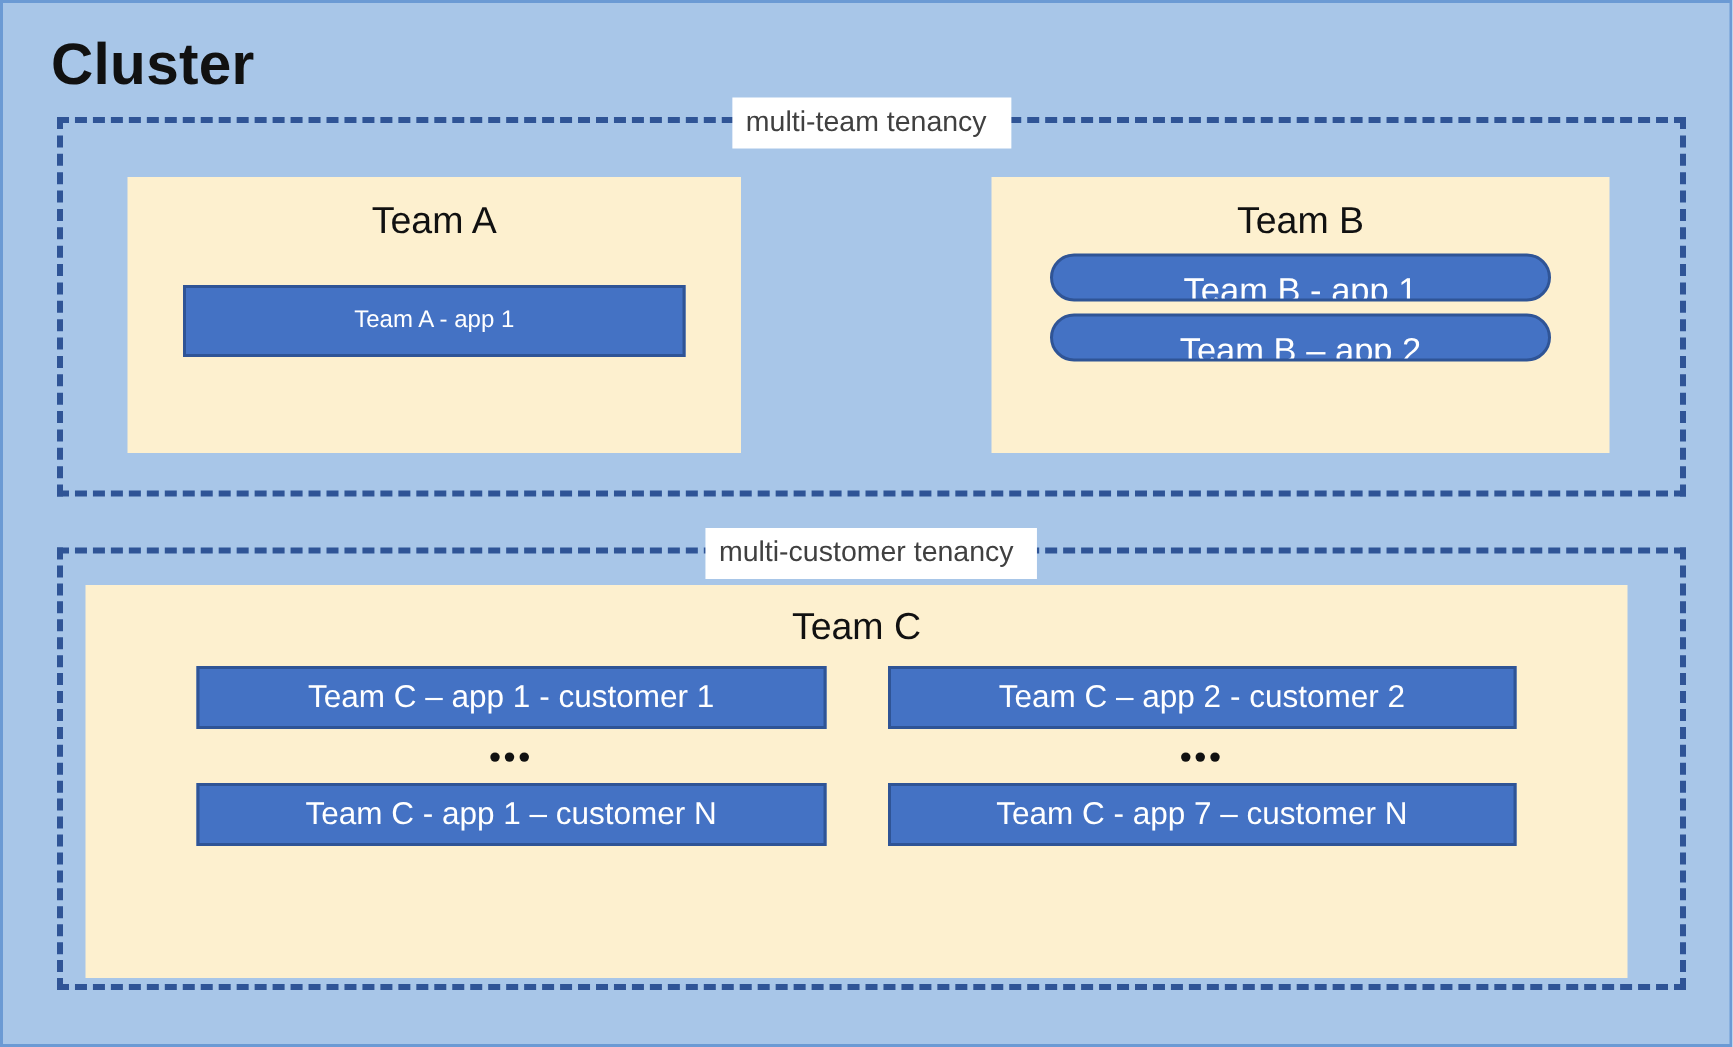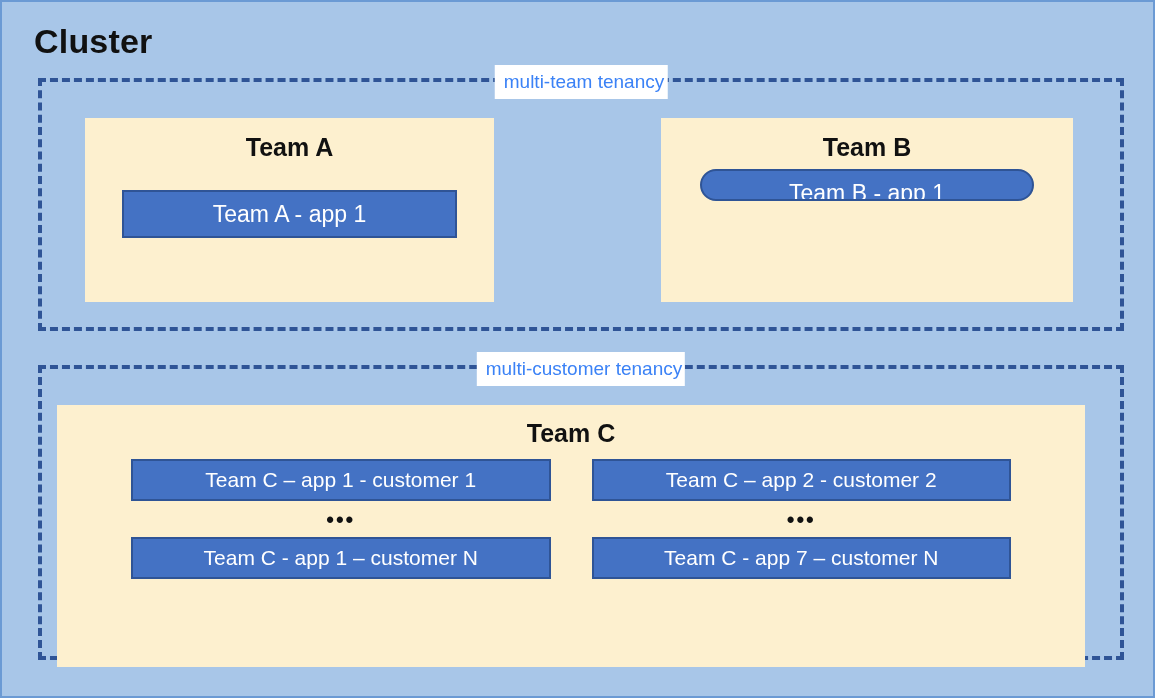--- a/index.html
+++ b/index.html
@@ -19,21 +19,21 @@
     background: #a8c6e8;
     border: 2px solid #6b9ad4;
     overflow: hidden;
   }
 
   
   .cluster-title {
     position: absolute;
     left: 32px;
     top: 20px;
-    font-size: 34px;
+    font-size: 39px;
     font-weight: bold;
     color: #111111;
     letter-spacing: 0.2px;
     white-space: nowrap;
   }
 
   
   .tenancy {
     position: absolute;
     box-sizing: border-box;
@@ -51,24 +51,24 @@
     width: 1086px;
     height: 295px;
   }
 
   .tenancy-label {
     position: absolute;
     top: -17px;
     left: 50%;
     transform: translateX(-50%);
     background: #ffffff;
-    color: #3b82f6;
+    color: #404040;
     font-size: 19px;
     line-height: 1;
-    padding: 7px 3px 8px 9px;
+    padding: 7px 16px 8px 9px;
     white-space: nowrap;
     z-index: 5;
   }
 
   
   .team-box {
     position: absolute;
     box-sizing: border-box;
     background: #fdf0cf;
   }
@@ -79,29 +79,29 @@
     height: 184px;
   }
   #team-b-box {
     left: 659px;
     top: 116px;
     width: 412px;
     height: 184px;
   }
   #team-c-box {
     left: 55px;
-    top: 403px;
+    top: 388px;
     width: 1028px;
     height: 262px;
   }
 
   .team-title {
     text-align: center;
     font-size: 25px;
-    font-weight: bold;
+    font-weight: normal;
     color: #111111;
     line-height: 1;
   }
   #team-a-box .team-title,
   #team-b-box .team-title {
     padding-top: 17px;
   }
   #team-c-box .team-title {
     padding-top: 16px;
   }
@@ -118,21 +118,21 @@
   }
 
   
   #team-a-apps {
     padding: 0 37px;
     margin-top: 30px;
   }
   #team-a-apps .app-chip {
     height: 48px;
     line-height: 44px;
-    font-size: 23px;
+    font-size: 16px;
   }
 
   
   #team-b-apps {
     padding: 0 39px;
     margin-top: 9px;
   }
   #team-b-apps .app-chip {
     height: 32px;
     line-height: 44px;
@@ -188,20 +188,21 @@
     <div class="team-title">Team A</div>
     <div id="team-a-apps">
       <div class="app-chip">Team A - app 1</div>
     </div>
   </div>
 
   <div class="team-box" id="team-b-box">
     <div class="team-title">Team B</div>
     <div id="team-b-apps">
       <div class="app-chip">Team B - app 1</div>
+      <div class="app-chip">Team B – app 2</div>
     </div>
   </div>
 
   <div class="tenancy" id="tenancy-customer">
     <div class="tenancy-label">multi-customer tenancy</div>
   </div>
 
   <div class="team-box" id="team-c-box">
     <div class="team-title">Team C</div>
 

